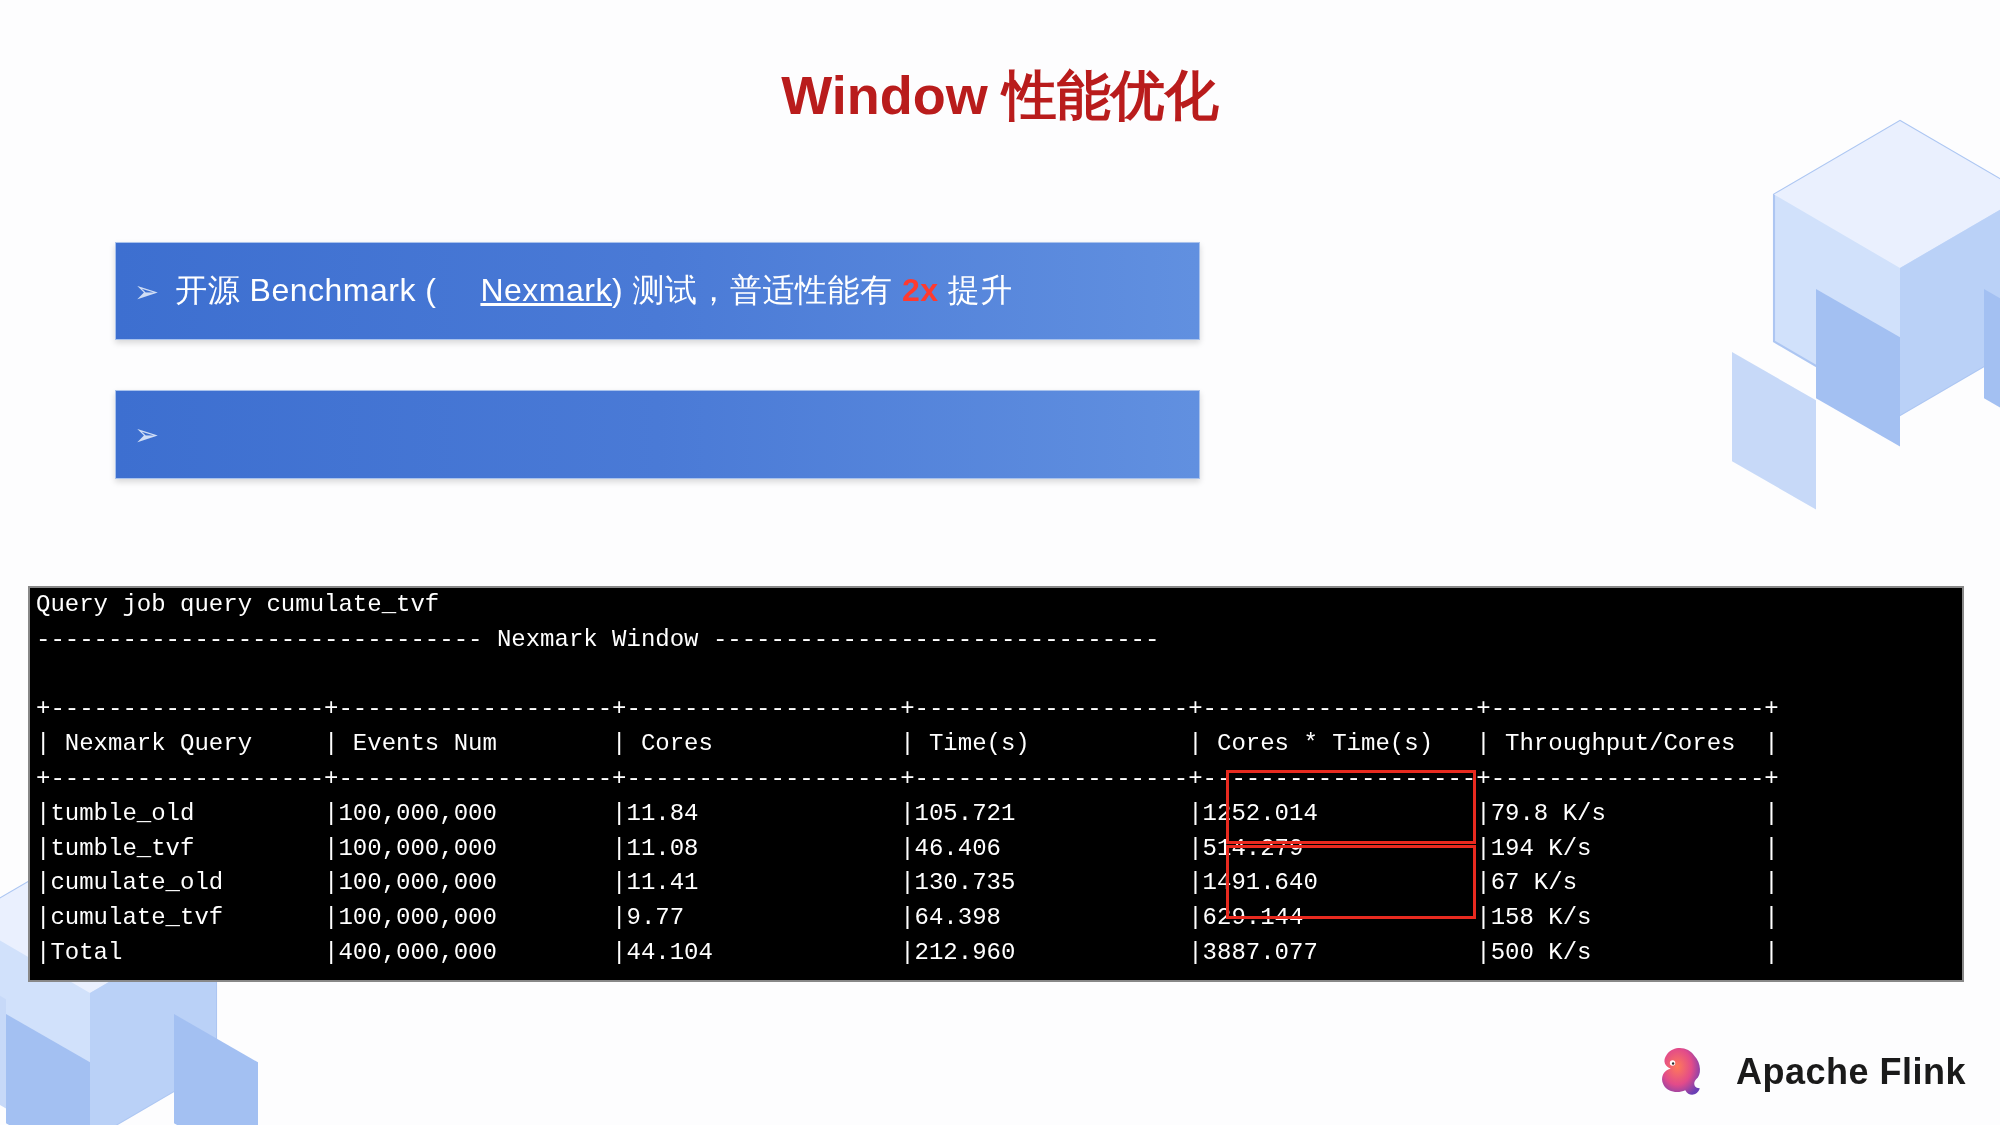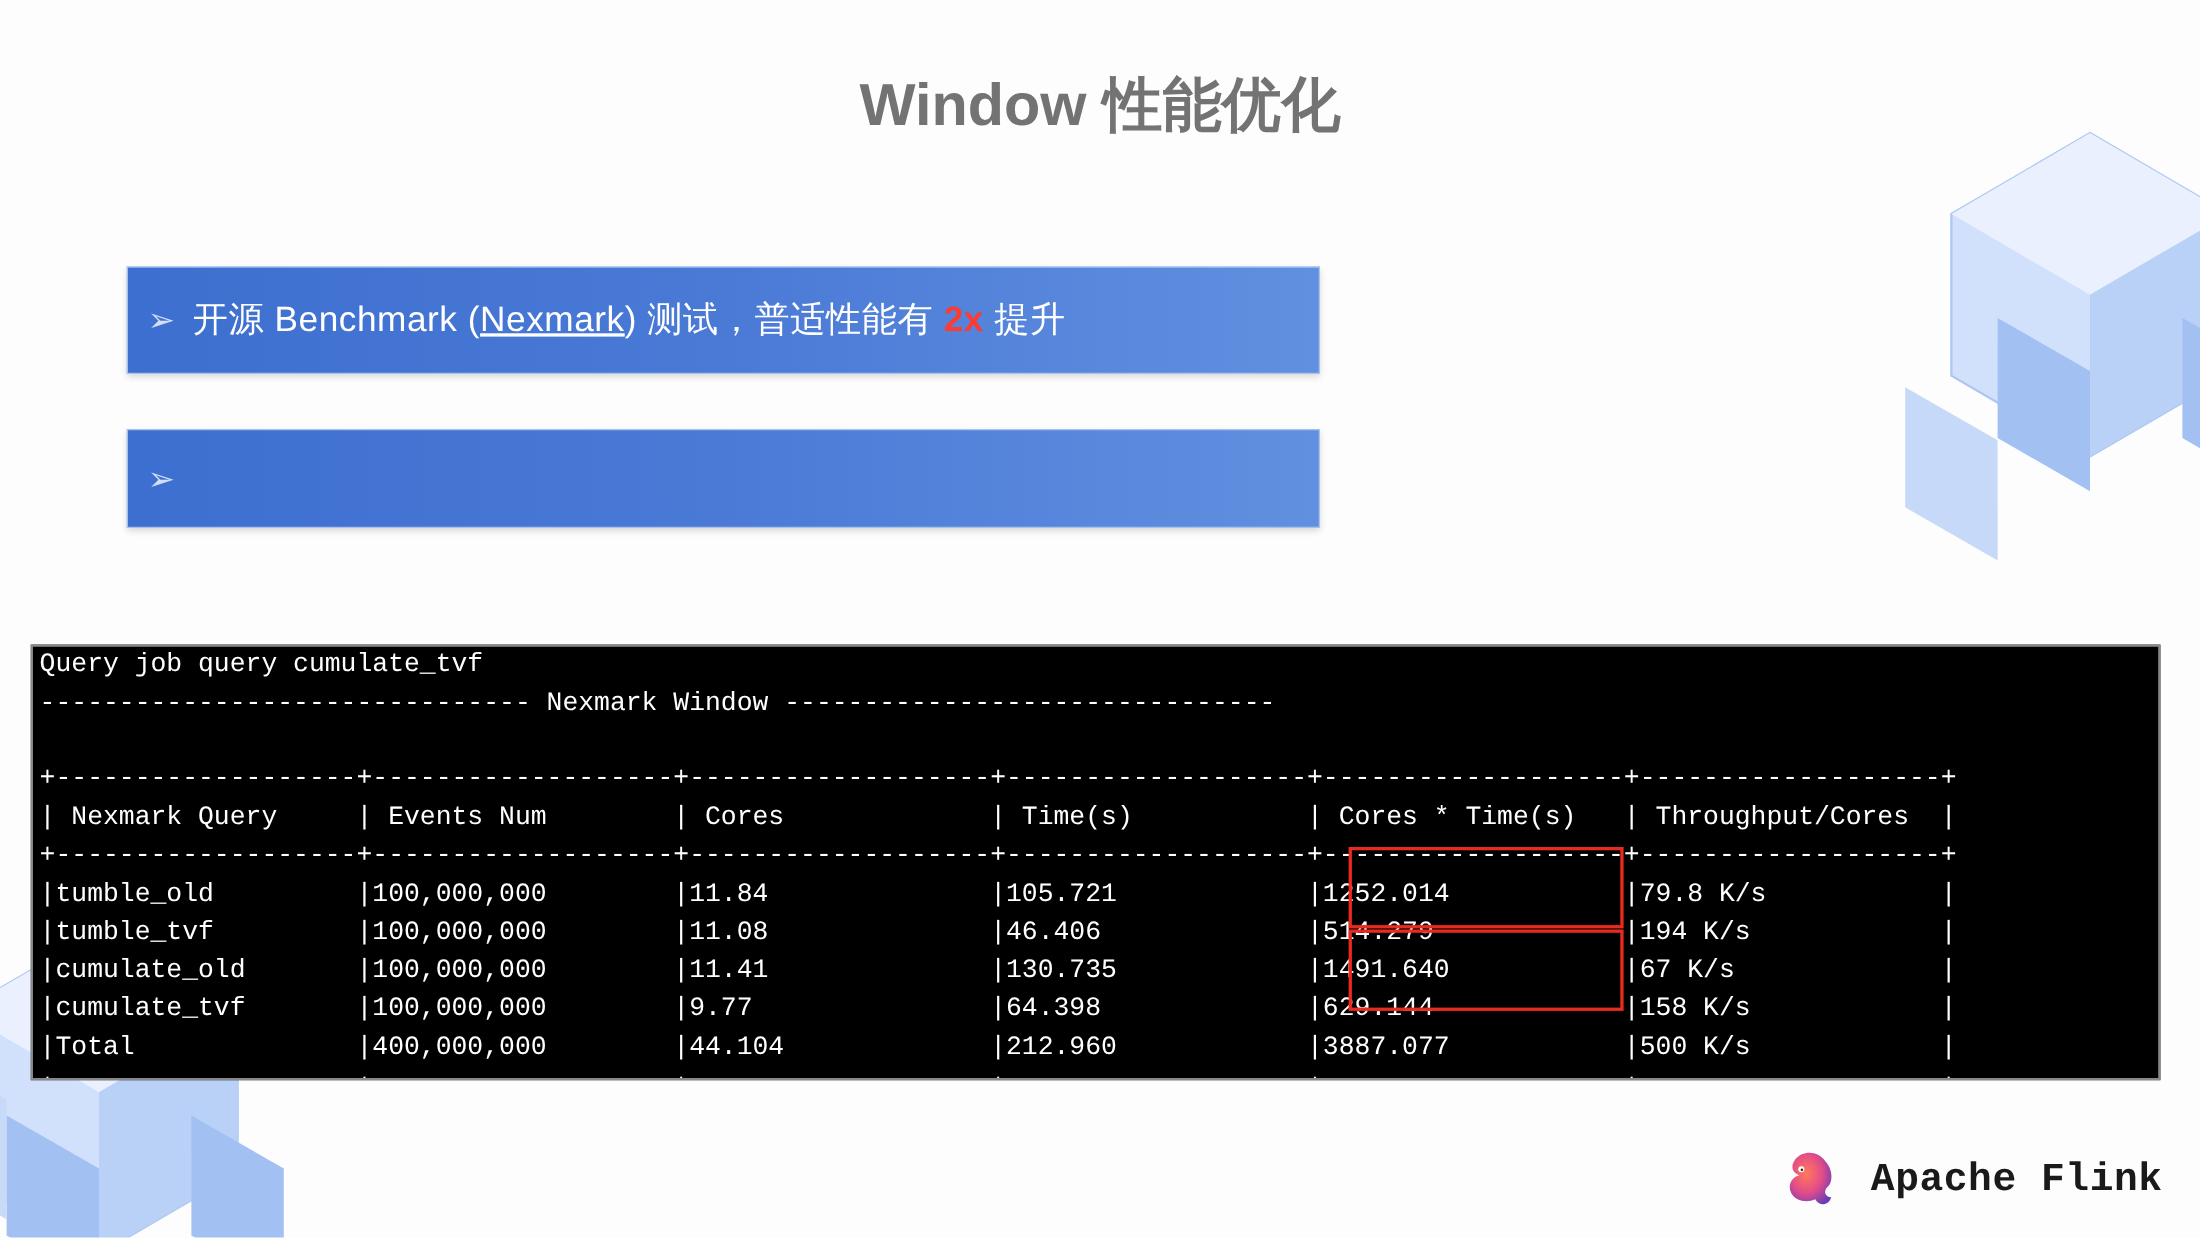--- a/index.html
+++ b/index.html
@@ -20,21 +20,21 @@
   }
 
   .title {
     position: absolute;
     top: 60px;
     left: 0;
     width: 100%;
     text-align: center;
     font-size: 54px;
     font-weight: 700;
-    color: #737373;
+    color: #b91c1c;
   }
 
   .bullet-box {
     position: absolute;
     left: 115px;
     width: 1085px;
     background: linear-gradient(90deg, #3d6fd0 0%, #4a7ad6 50%, #6190e0 100%);
     border: 1px solid #a9c2ec;
     color: #ffffff;
     font-size: 32px;
@@ -46,21 +46,21 @@
   }
   #b1 { top: 242px; }
   #b2 { top: 390px; }
 
   .bullet-box .chev {
     color: #d1def5;
     margin-right: 16px;
     font-size: 30px;
   }
   .bullet-box .txt { letter-spacing: 0.5px; }
-  .bullet-box .underline { text-decoration: underline; }
+  .bullet-box .underline { text-decoration: underline; margin-left: 44px; }
   .bullet-box .red2x { color: #ff3a2f; font-weight: 600; margin-top: 32px; }
 
   .terminal {
     position: absolute;
     left: 28px;
     top: 586px;
     width: 1936px;
     height: 396px;
     background: #000000;
     border: 2px solid #888;
@@ -81,21 +81,20 @@
     box-sizing: border-box;
   }
 
   .logo-wrap {
     position: absolute;
     right: 34px;
     bottom: 24px;
     display: flex;
     align-items: center;
     gap: 29px;
-    font-family: Liberation Mono, monospace;
   }
   .logo-text {
     font-size: 36px;
     font-weight: 800;
     color: #1a1a1a;
     letter-spacing: 0.5px;
   }
   .squirrel {
     width: 58px;
     height: 58px;

